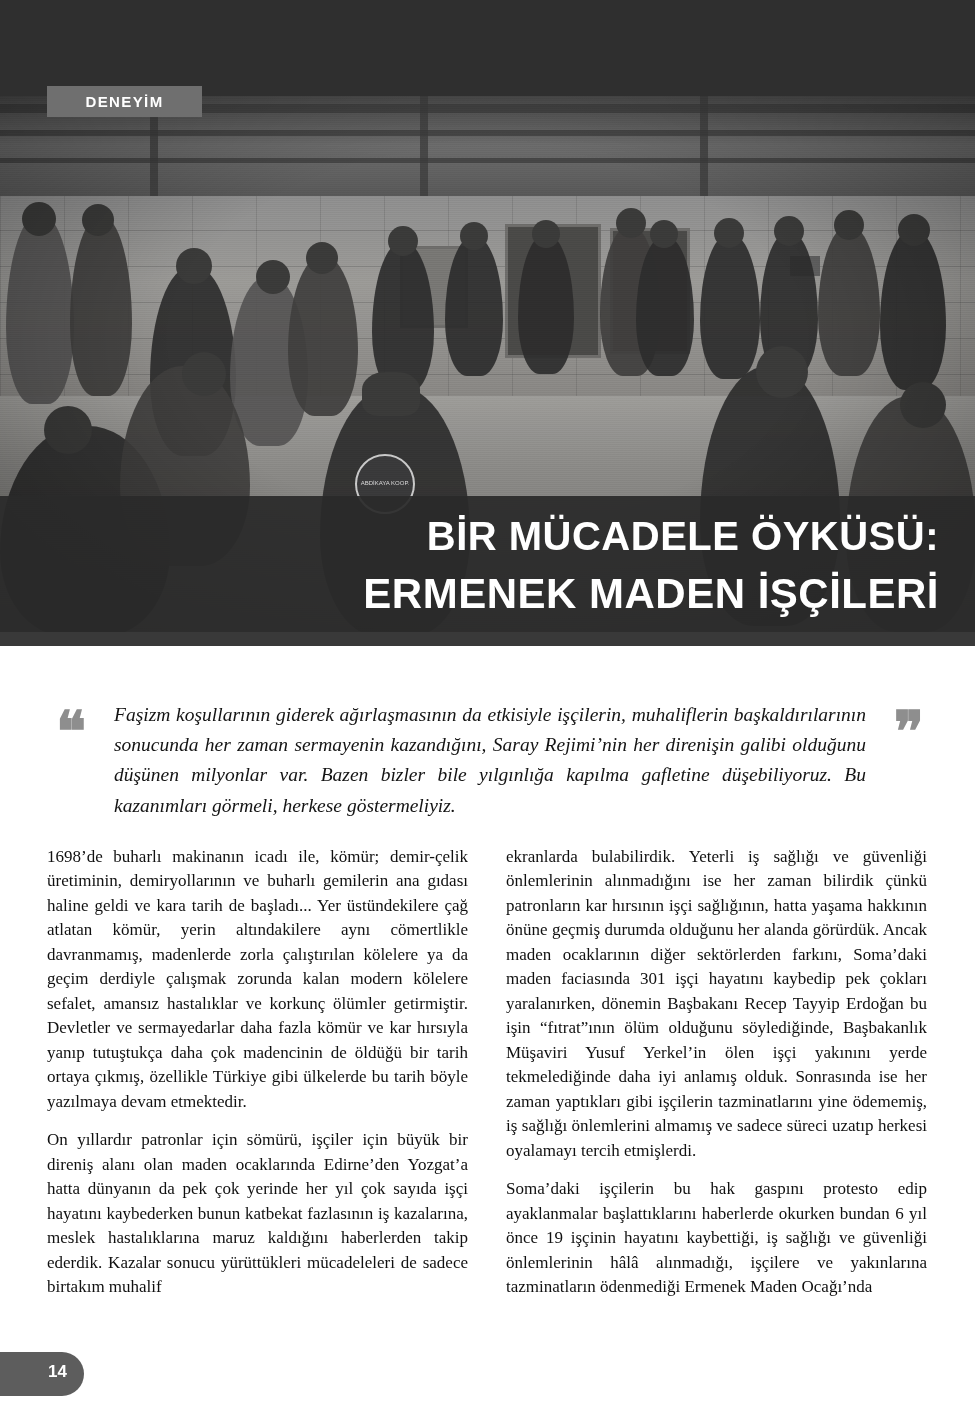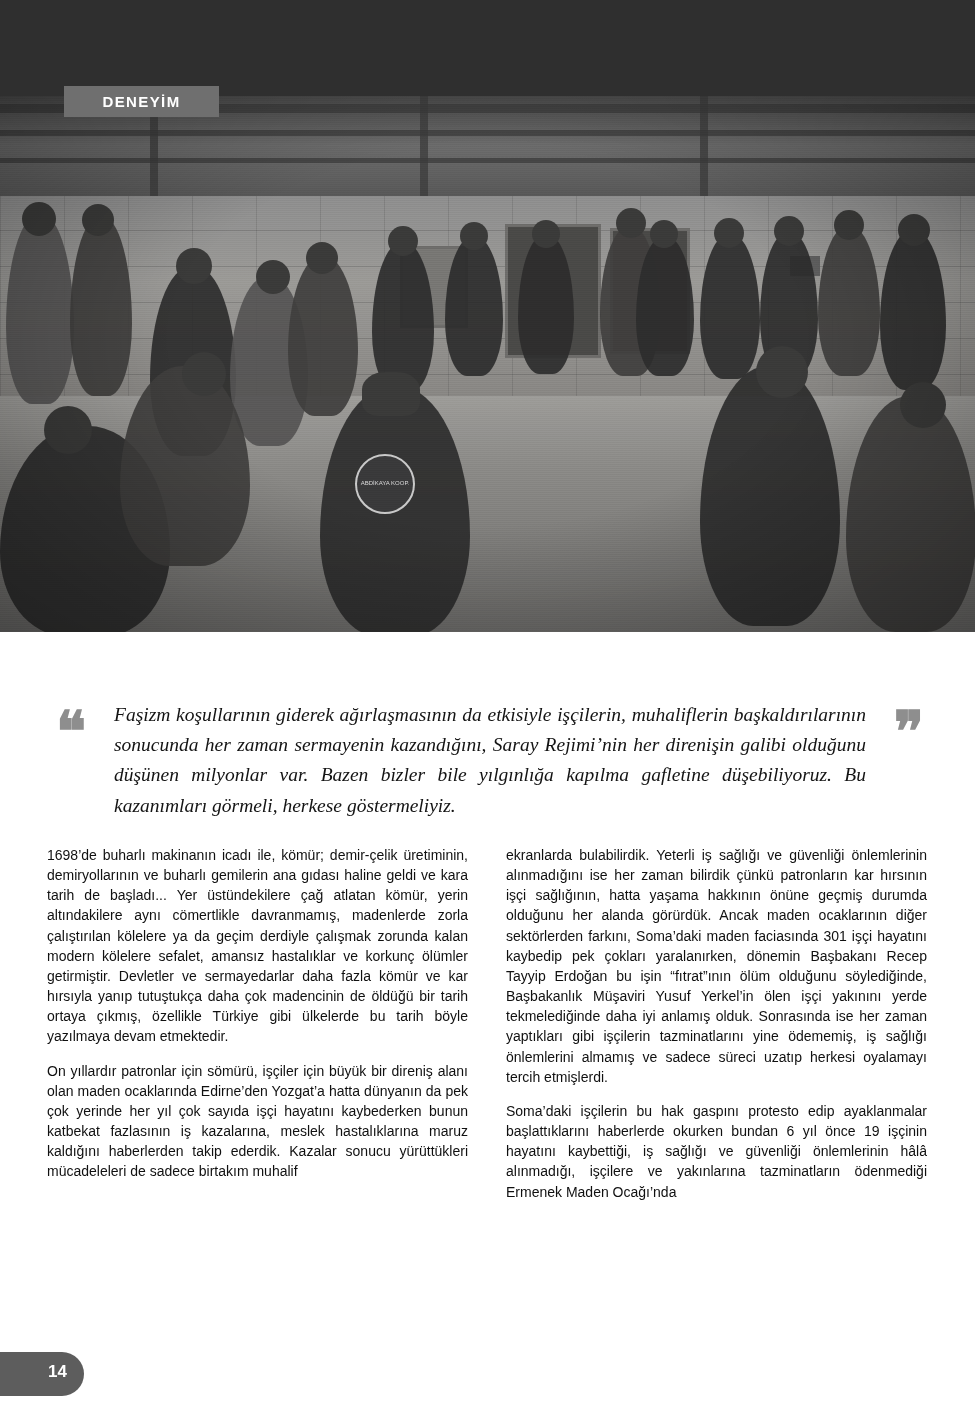--- a/index.html
+++ b/index.html
@@ -72,21 +72,21 @@
     color: #ffffff;
     font-family: "Liberation Sans", sans-serif;
     font-size: 15px;
     font-weight: bold;
     letter-spacing: 0.5px;
   }
 
   
   .category-tag {
     position: absolute;
-    left: 64px;
+    left: 47px;
     top: 86px;
     width: 155px;
     height: 31px;
     background: #6f6f6f;
     color: #ffffff;
     font-family: "Liberation Sans", sans-serif;
     font-weight: bold;
     font-size: 15px;
     letter-spacing: 1.4px;
     display: flex;
@@ -248,22 +248,22 @@
     width: 880px;
     display: flex;
     gap: 38px;
     z-index: 5;
   }
   .col {
     width: 421px;
   }
   .col p {
     margin: 0 0 14px 0;
-    font-family: Liberation Sans, sans-serif;
-    font-size: 14px;
+    font-family: Liberation Serif, serif;
+    font-size: 17px;
     line-height: 1.44;
     color: #101010;
     text-align: justify;
     hyphens: auto;
   }
 
   
   .footer-tab {
     position: absolute;
     left: 0;
@@ -363,20 +363,24 @@
     <div class="head" style="left:182px; top:256px; width:44px; height:44px;"></div>
     <div class="blob" style="left:700px; top:270px; width:140px; height:260px;"></div>
     <div class="head" style="left:756px; top:250px; width:52px; height:52px;"></div>
     <div class="blob mid" style="left:846px; top:300px; width:130px; height:236px;"></div>
     <div class="head" style="left:900px; top:286px; width:46px; height:46px;"></div>
 
     <div class="vignette"></div>
     <div class="grain"></div>
   </div>
 
+  <div class="title-block">
+    <div class="title-line1">BİR MÜCADELE ÖYKÜSÜ:</div>
+    <div class="title-line2">ERMENEK MADEN İŞÇİLERİ</div>
+  </div>
 
 
   <div class="pullquote">
     <span class="qmark open">❝</span>
     <span class="qmark close">❞</span>
     <p class="qtext">Faşizm koşullarının giderek ağırlaşmasının da etkisiyle işçilerin, muhaliflerin başkaldırılarının sonucunda her zaman sermayenin kazandığını, Saray Rejimi’nin her direnişin galibi olduğunu düşünen milyonlar var. Bazen bizler bile yılgınlığa kapılma gafletine düşebiliyoruz. Bu kazanımları görmeli, herkese göstermeliyiz.</p>
   </div>
 
   <div class="columns">
     <div class="col">

